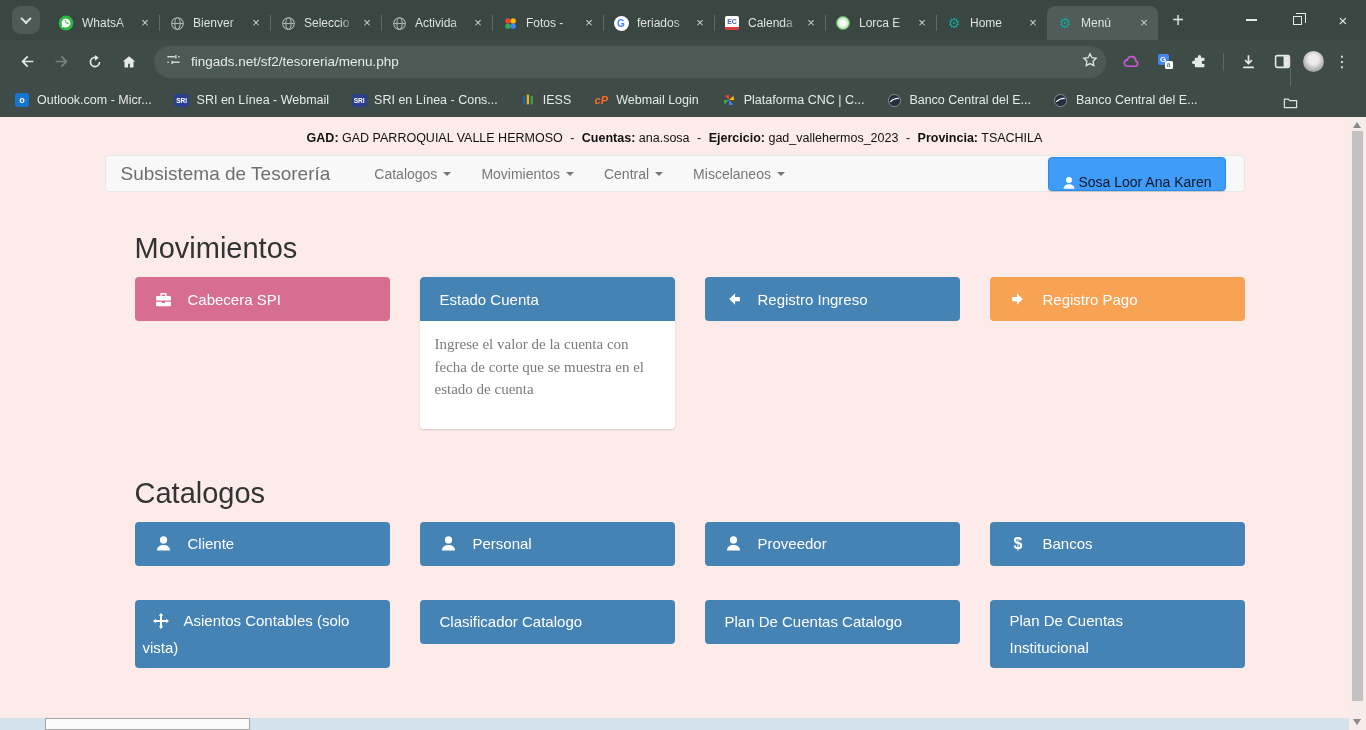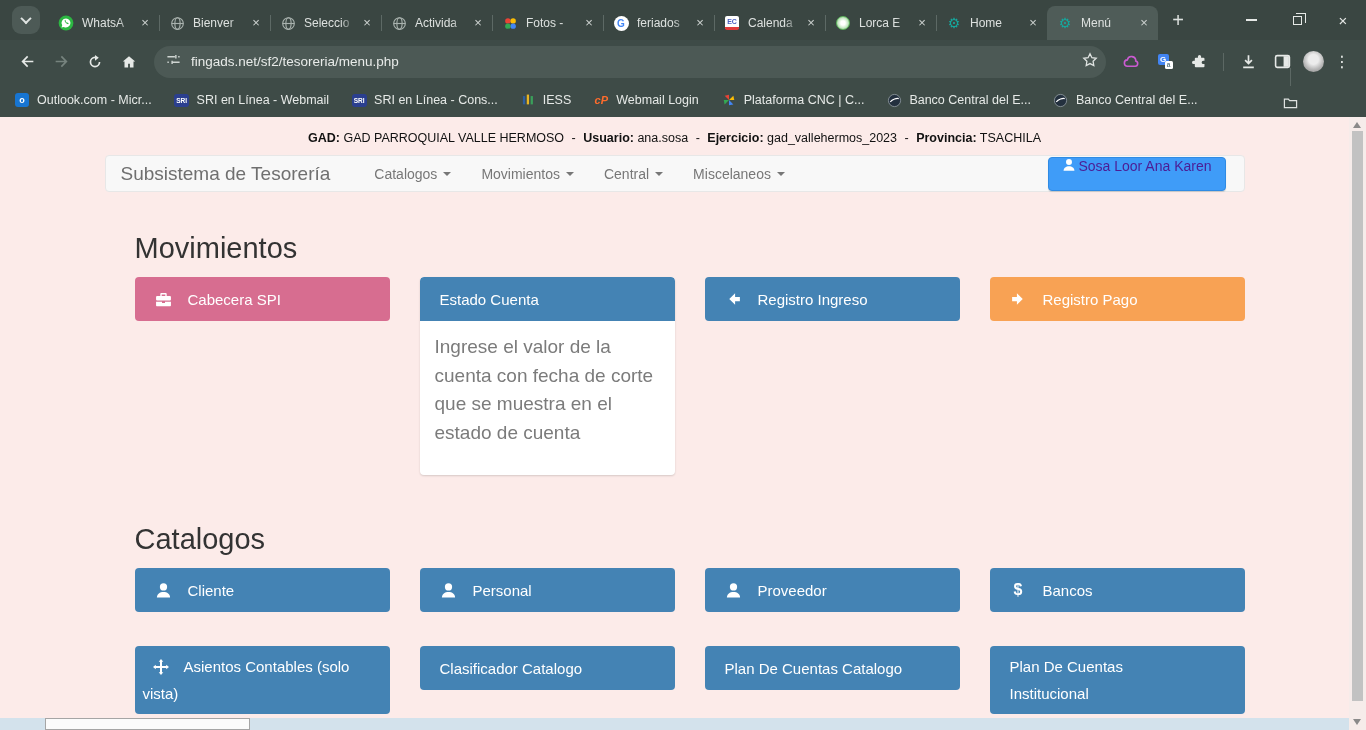--- a/index.html
+++ b/index.html
@@ -60,36 +60,36 @@
   .isep { margin:0 4px; }
   .container { width:1140px; margin:0 auto; }
   .navbar { margin-top:10px; height:37px; background:#f8f8f8; border:1px solid #e7e7e7; border-radius:4px;
             display:flex; align-items:center; }
   .brand { font-size:19px; color:#6f6f6f; padding:0 15px; cursor:pointer; }
   .navitem { font-size:14px; color:#777; padding:0 15px; height:100%; display:flex; align-items:center; gap:6px;
              cursor:pointer; }
   .navitem:first-of-type { margin-left:14px; }
   .caret { width:0; height:0; border-left:4px solid transparent; border-right:4px solid transparent;
            border-top:4px solid #777; }
-  .userbtn { margin-left:auto; margin-right:18px; background:#3f9cf8; border:1px solid #2f8be4; color:#4c1d95;
-             height:34px; border-radius:4px; display:flex; align-items:flex-start; gap:2px; padding:0 13px;
+  .userbtn { margin-left:auto; margin-right:18px; background:#3f9cf8; border:1px solid #2f8be4; color:#0f172a;
+             height:34px; border-radius:4px; display:flex; align-items:flex-end; gap:2px; padding:0 13px;
              font-size:14px; cursor:pointer; box-shadow:0 1px 1px rgba(0,0,0,.15); }
   .section-title { font-size:29px; color:#333; font-weight:400; margin:40px 0 0 30px; }
   .section-title.cat { margin-top:48px; }
   .grid { display:grid; grid-template-columns:repeat(4,255px); column-gap:30px; margin-left:30px;
           align-items:start; margin-top:12px; }
   .grid.row2 { margin-top:34px; }
   .card-btn { height:44px; border-radius:4px; color:#fff; font-size:15px; display:flex; align-items:center;
               padding:0 20px; gap:16px; cursor:pointer; }
   .blue { background:#4483b4; } .pink { background:#d76d90; } .orange { background:#f8a254; }
   .bicon { width:17px; height:17px; flex-shrink:0; display:flex; align-items:center; justify-content:center; }
   .dollar { font-weight:bold; font-size:16px; width:17px; text-align:center; }
   .panel { background:#fff; border-radius:4px; box-shadow:0 1px 2px rgba(0,0,0,.15); overflow:hidden; }
   .panel-head { border-radius:4px 4px 0 0; }
-  .panel-body { padding:12px 15px 28px; color:#7b7b7b; font-size:19px; line-height:1.5; }
+  .panel-body { padding:12px 15px 28px; color:#7b7b7b; font-size:15px; line-height:1.5;font-family:Liberation Serif, serif; }
   .tall { display:block; min-height:68px; height:auto; line-height:27px; padding:7px 12px 7px 8px; }
   .tall .bicon { display:inline-flex; vertical-align:-3px; margin:0 14px 0 10px; }
   .tall.plan { padding:7px 55px 7px 20px; }
 
   
   .vscroll { position:absolute; top:0; right:0; width:17px; height:613px; background:#f6ecea; }
   .vthumb { position:absolute; top:14px; left:3px; width:11px; height:570px; background:#c2c2c2; cursor:pointer; }
   .varr { position:absolute; left:4px; width:0; height:0; border-left:4.5px solid transparent;
           border-right:4.5px solid transparent; }
   .varr.up { top:5px; border-bottom:6px solid #8a8a8a; }
@@ -359,21 +359,21 @@
     <span>Todos los marcadores</span>
   </div>
 </div>
 
 <div class="page">
 
   <div class="infobar">
     <b>GAD:</b>
     <span>GAD PARROQUIAL VALLE HERMOSO</span>
     <span class="isep">-</span>
-    <b>Usuario:</b>
+    <b>Cuentas:</b>
     <span>ana.sosa</span>
     <span class="isep">-</span>
     <b>Ejercicio:</b>
     <span>gad_vallehermos_2023</span>
     <span class="isep">-</span>
     <b>Provincia:</b>
     <span>TSACHILA</span>
   </div>
 
   <div class="container">

